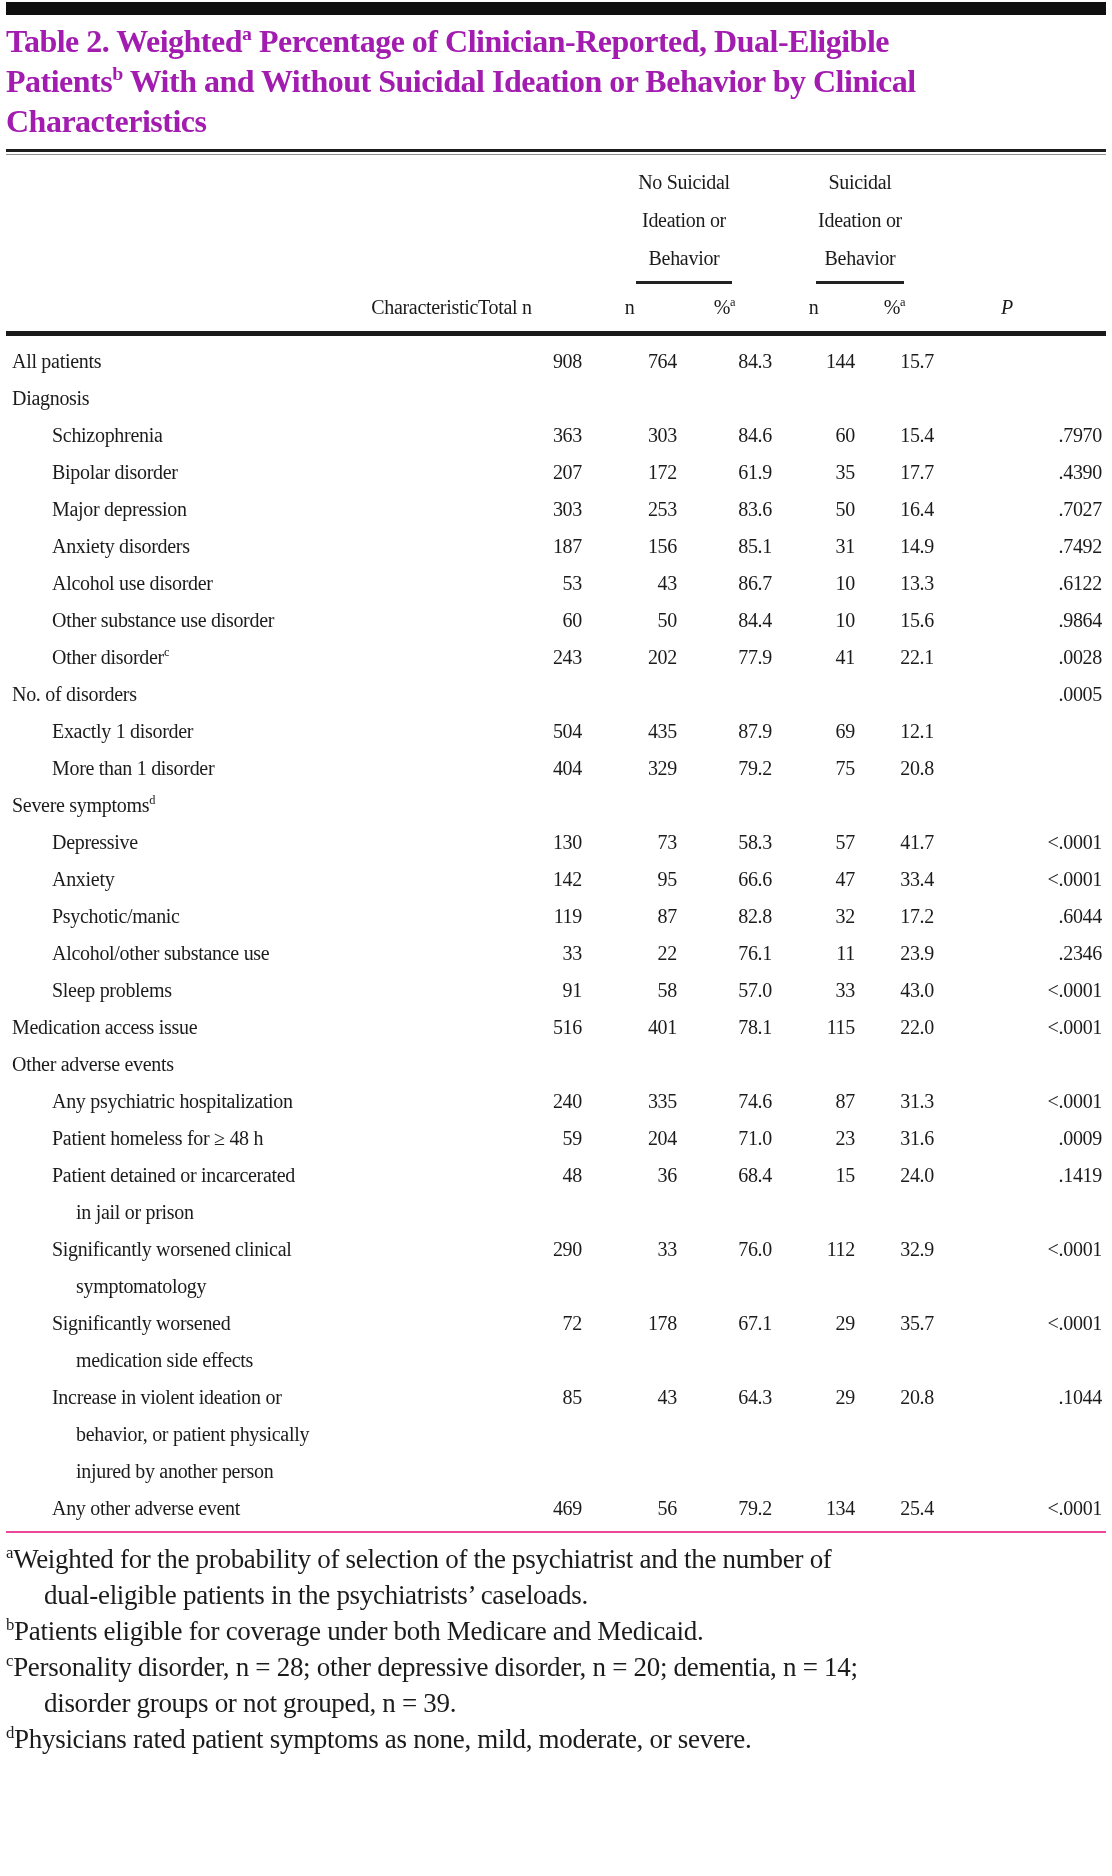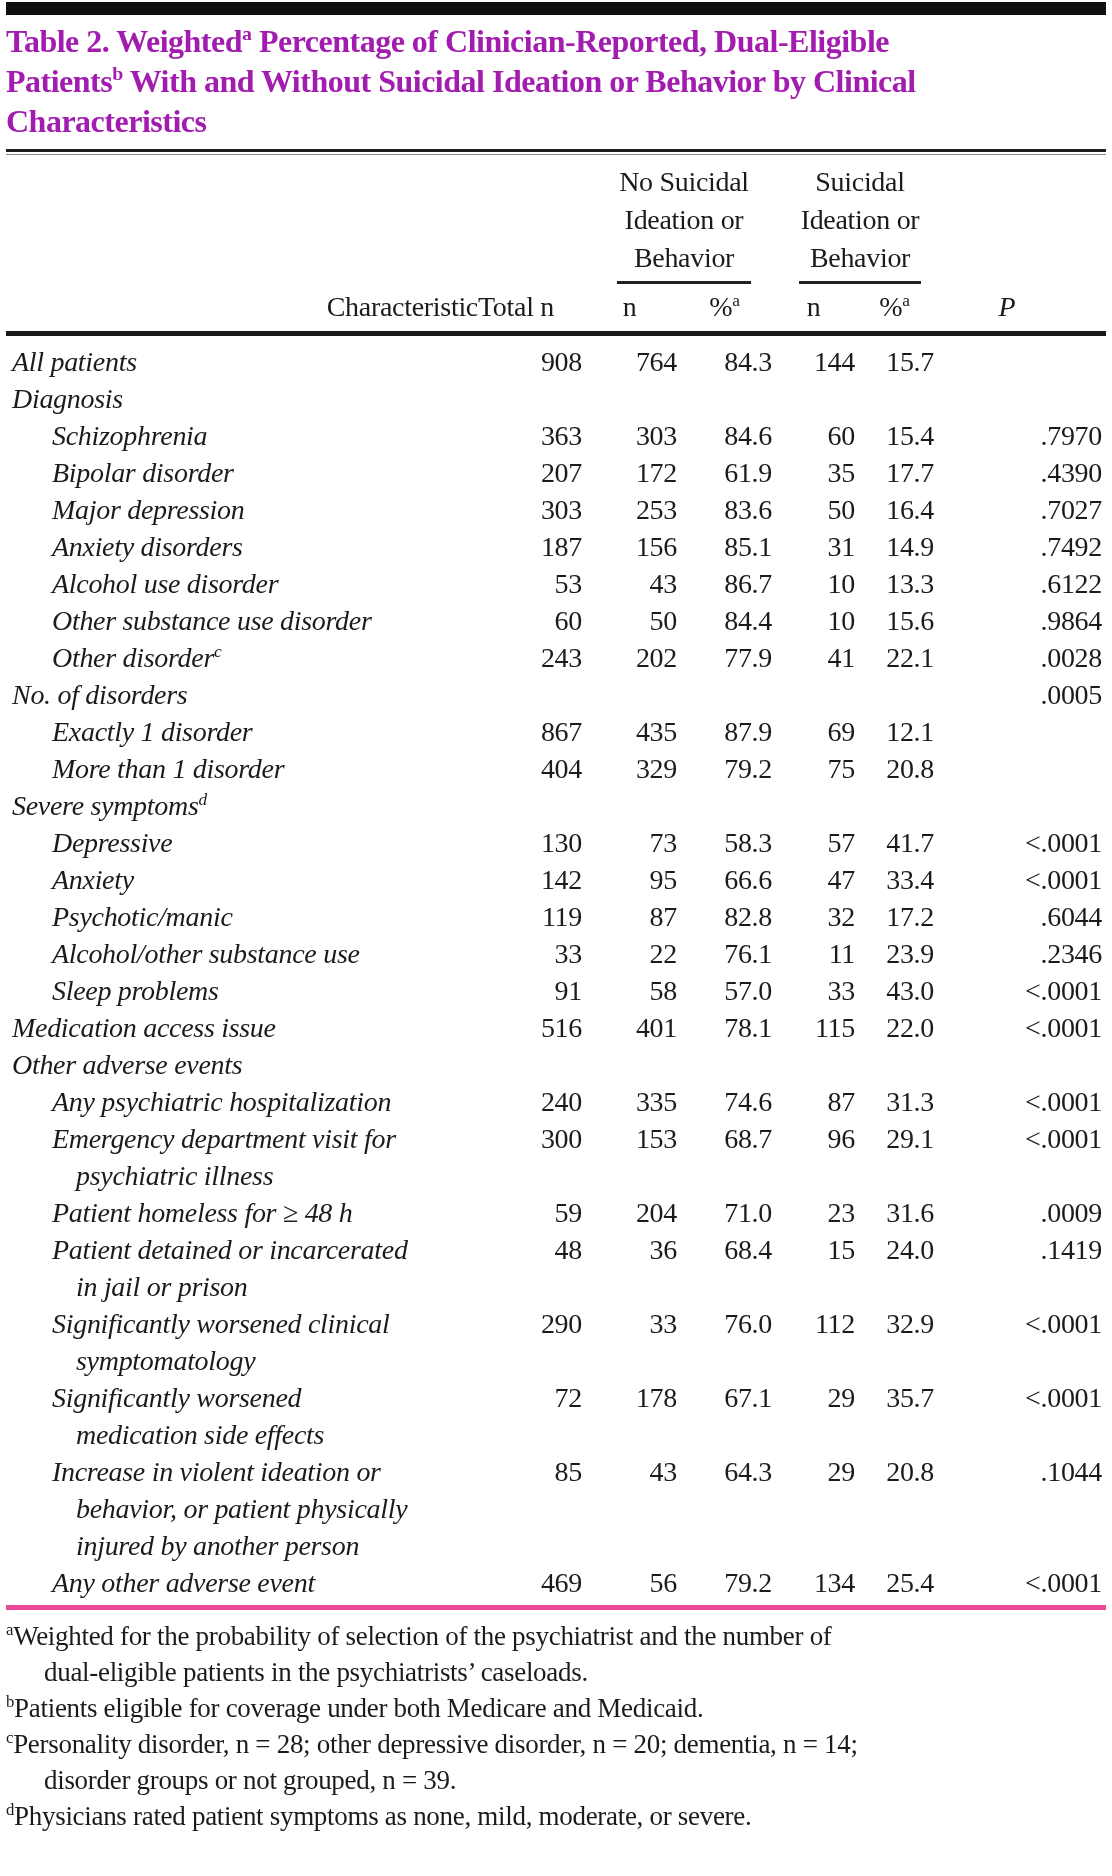--- a/index.html
+++ b/index.html
@@ -29,23 +29,23 @@
     border-top: 3px solid #1e1e1e;
     border-bottom: 1px solid #8d8d8d;
     height: 2px;
     margin-bottom: 2px;
   }
 
   table.data-table {
     border-collapse: collapse;
     table-layout: fixed;
     width: 1100px;
-    font-size: 28px;
+    font-size: 20px;
     letter-spacing: -0.3px;
-    border-bottom: 5px solid #ec4899;
+    border-bottom: 2px solid #ec4899;
   }
   col.c-char { width: 472px; }
   col.c-total { width: 104px; }
   col.c-n1 { width: 95px; }
   col.c-p1 { width: 95px; }
   col.c-n2 { width: 83px; }
   col.c-p2 { width: 79px; }
   col.c-pv { width: 172px; }
 
   thead th { font-weight: normal; padding: 0; }
@@ -65,21 +65,21 @@
     line-height: 30px;
   }
   .colhead-row .h-char { text-align: right; }
   .colhead-row .h-total { text-align: left; padding-right: 2px; }
   .colhead-row .h-num { text-align: center; }
   .h-p { font-style: italic; text-align: center; padding-right: 26px; }
 
   tbody td { vertical-align: top; line-height: 37px; padding: 0; }
   tbody tr:first-child td { padding-top: 7px; }
   tbody tr:last-child td { padding-bottom: 4px; }
-  td.c-label { padding-left: 6px; font-style: italic; }
+  td.c-label { padding-left: 6px; }
   .lbl { white-space: nowrap; }
   .lbl.lvl0 { padding-left: 0; }
   .lbl.lvl1 { padding-left: 64px; text-indent: -24px; }
   td.num { text-align: right; }
   td.c-pv-cell { padding-right: 4px; }
 
   .footnotes {
     margin-top: 8px;
     font-size: 27px;
     line-height: 36px;
@@ -252,21 +252,21 @@
     <td class="num"></td>
     <td class="num"></td>
     <td class="num"></td>
     <td class="num c-pv-cell">.0005</td>
   </tr>
 
   <tr>
     <td class="c-label">
             <div class="lbl lvl1">Exactly 1 disorder</div>
           </td>
-    <td class="num">867</td>
+    <td class="num">504</td>
     <td class="num">435</td>
     <td class="num">87.9</td>
     <td class="num">69</td>
     <td class="num">12.1</td>
     <td class="num c-pv-cell"></td>
   </tr>
 
   <tr>
     <td class="c-label">
             <div class="lbl lvl1">More than 1 disorder</div>
@@ -381,31 +381,20 @@
             <div class="lbl lvl1">Any psychiatric hospitalization</div>
           </td>
     <td class="num">240</td>
     <td class="num">335</td>
     <td class="num">74.6</td>
     <td class="num">87</td>
     <td class="num">31.3</td>
     <td class="num c-pv-cell">&lt;.0001</td>
   </tr>
 
-  <tr>
-    <td class="c-label">
-            <div class="lbl lvl1">Emergency department visit for<br>psychiatric illness</div>
-          </td>
-    <td class="num">300</td>
-    <td class="num">153</td>
-    <td class="num">68.7</td>
-    <td class="num">96</td>
-    <td class="num">29.1</td>
-    <td class="num c-pv-cell">&lt;.0001</td>
-  </tr>
 
   <tr>
     <td class="c-label">
             <div class="lbl lvl1">Patient homeless for ≥ 48 h</div>
           </td>
     <td class="num">59</td>
     <td class="num">204</td>
     <td class="num">71.0</td>
     <td class="num">23</td>
     <td class="num">31.6</td>

